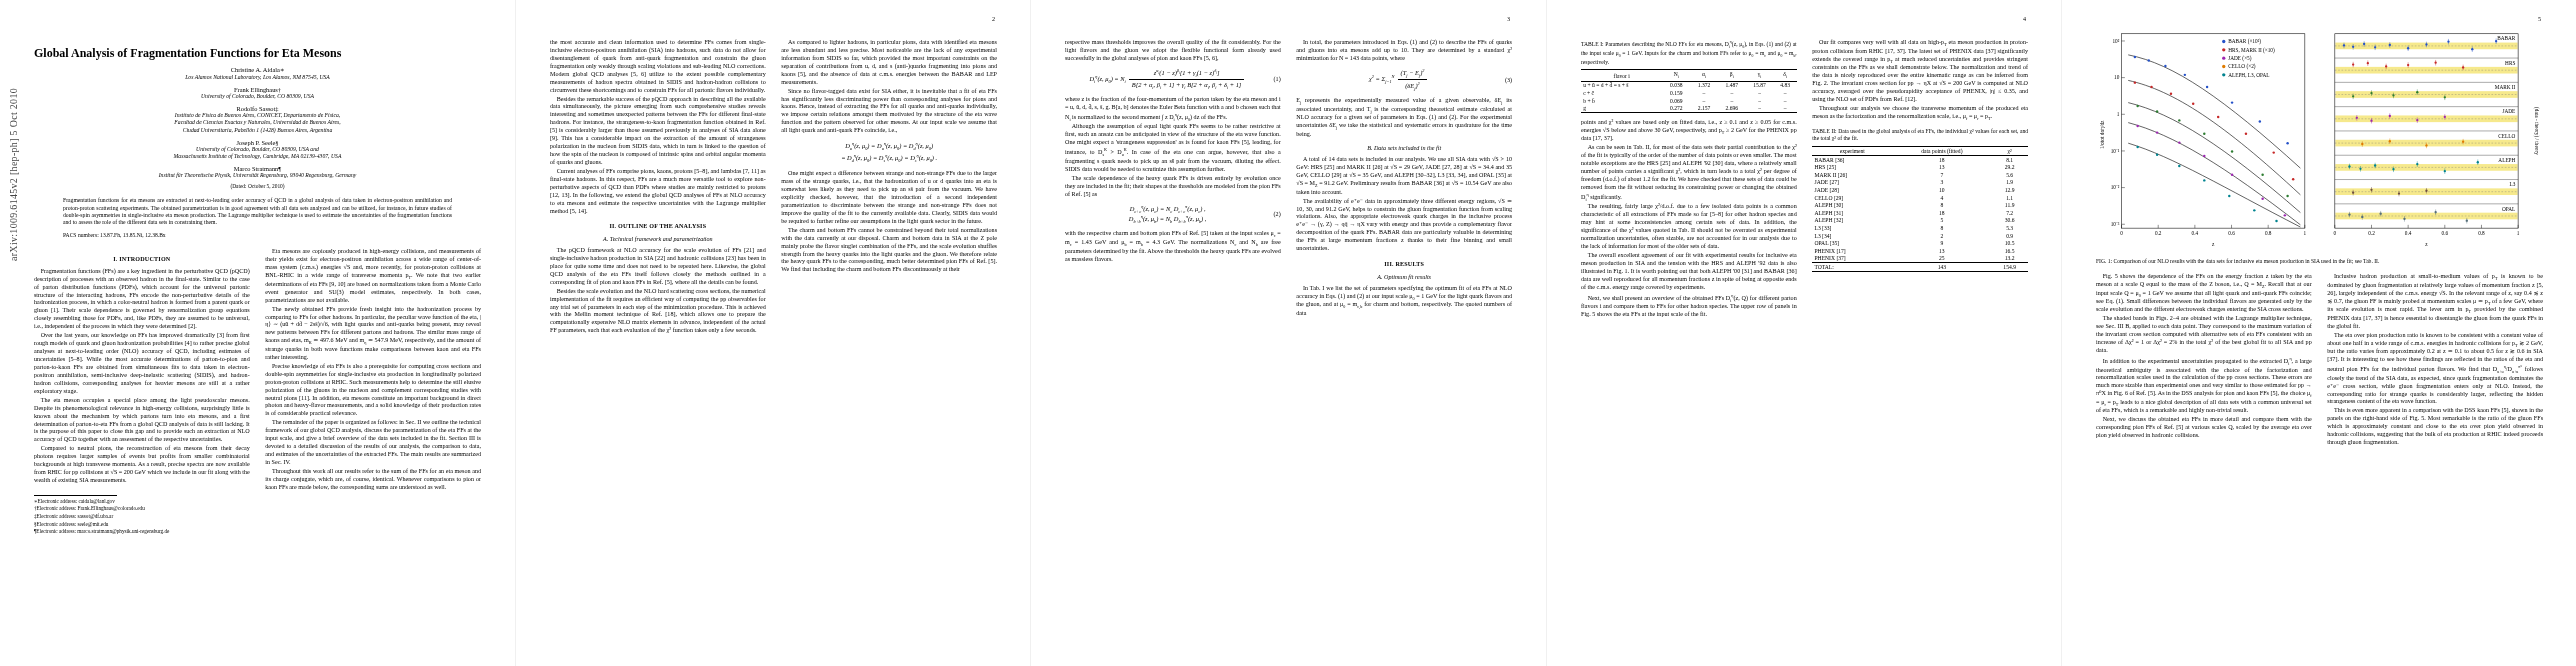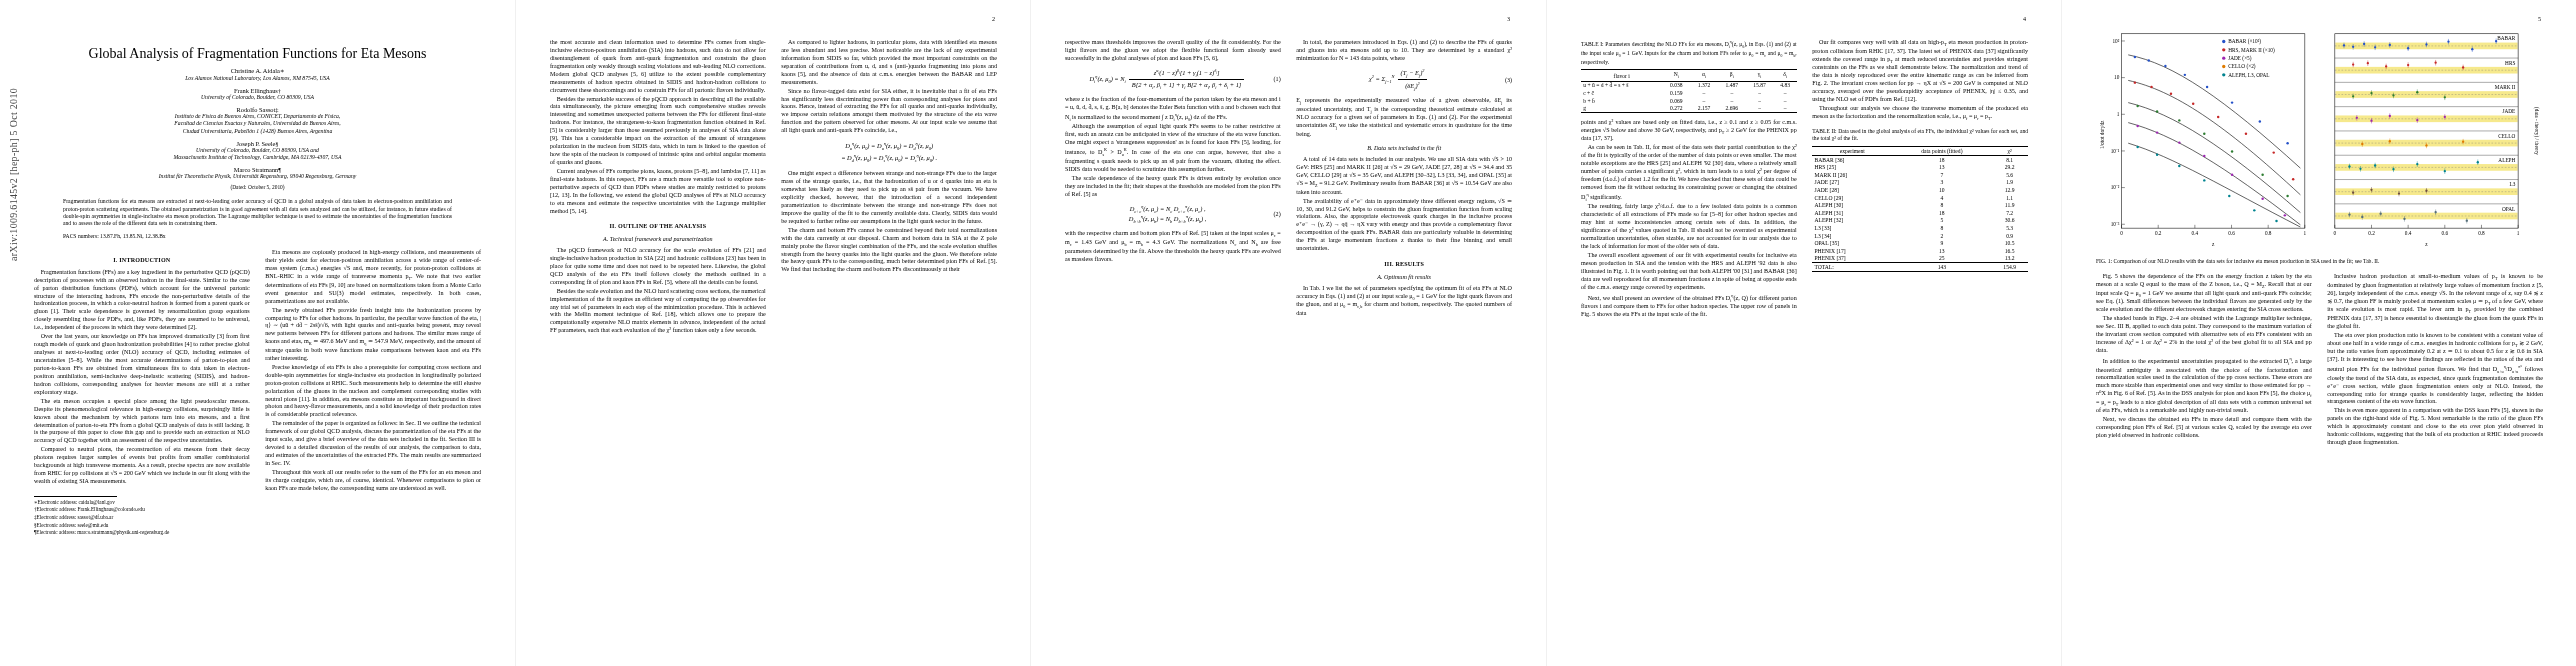--- a/index.html
+++ b/index.html
@@ -6,21 +6,21 @@
   #canvas { position:relative; width:2576px; height:667px; background:#fff; overflow:hidden;
             font-family:"Liberation Serif","DejaVu Serif",serif; color:#000; }
   .page { position:absolute; top:0; width:515px; height:667px; background:#fff; overflow:hidden; }
   .page + .page { border-left:0.6px solid #f0f0f0; }
   .inner { position:absolute; left:34px; right:34px; top:19px; bottom:14.5px; }
   .pageno { position:absolute; top:15.6px; right:36px; font-size:6.1px; }
   .arxiv { position:absolute; top:261px; left:7.8px; transform:rotate(-90deg); transform-origin:0 0;
            white-space:nowrap; font-size:10px; letter-spacing:0.3px; color:#444; }
   
   .front { padding-top:27px; }
-  .title { text-align:center; font-weight:normal; font-size:14px; margin-bottom:2.2px; }
+  .title { text-align:left; font-weight:bold; font-size:12px; margin-bottom:2.2px; }
   .author { text-align:center; font-size:6.4px; margin-top:5px; }
   .affil  { text-align:center; font-style:italic; font-size:5.7px; line-height:1.25; }
   .dated  { text-align:center; font-size:5.4px; margin-top:4.4px; }
   .abstract { width:389px; margin:7.8px auto 0; font-size:5.7px; line-height:1.3; text-align:justify; }
   .pacs { width:389px; margin:5.6px auto 0; font-size:5.6px; }
   
   .cols { display:flex; gap:15.6px; align-items:flex-start; margin-top:10px; }
   .col { flex:1 1 0; min-width:0; }
   p.body { font-size:6.1px; line-height:1.3; text-align:justify; text-indent:6.7px; margin:0; }
   p.body + p.body { margin-top:1.1px; }

